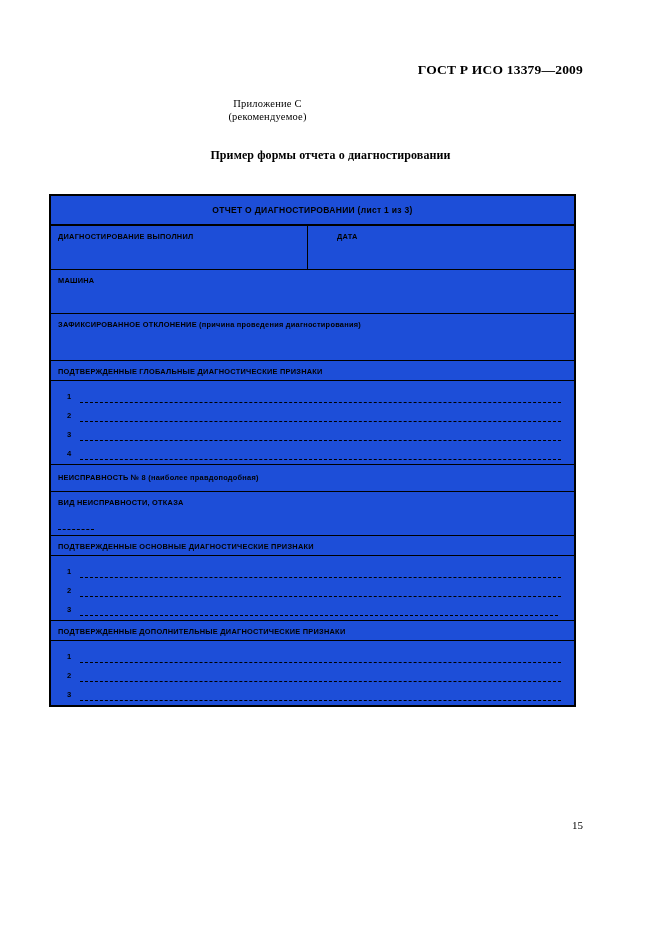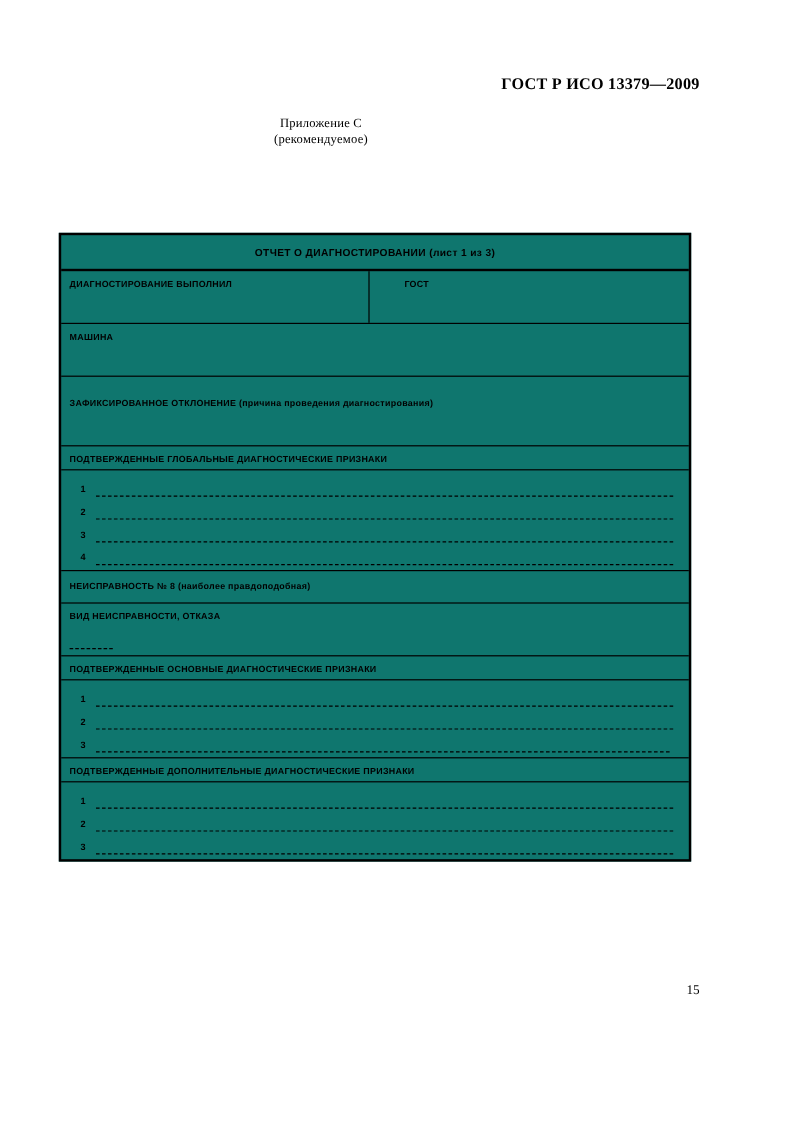--- a/index.html
+++ b/index.html
@@ -58,21 +58,21 @@
   }
 
   
   .form {
     position: absolute;
     left: 49px;
     top: 194px;
     width: 527px;
     border: 2.5px solid #000;
     box-sizing: border-box;
-    background: #0f766e;
+    background: #1d4ed8;
   }
   .row {
     border-bottom: 1.6px solid #000;
     box-sizing: border-box;
     position: relative;
   }
   .row:last-child { border-bottom: none; }
 
   .band-title {
     height: 28px;
@@ -110,21 +110,21 @@
     line-height: 10px;
   }
 
   .single {
     padding: 6px 7px 0 7px;
     box-sizing: border-box;
   }
 
   .h-pair { height: 44px; }
   .h-machine { height: 44px; }
-  .h-dev { height: 47px; margin-top: 11px; }
+  .h-dev { height: 47px; }
   .h-hdr { height: 20px; }
   .h-fault { height: 27px; }
   .h-node { height: 44px; }
 
   .list {
     padding: 3px 7px 4px 7px;
   }
   .list-item {
     display: flex;
     align-items: flex-end;
@@ -166,32 +166,33 @@
 
 <div class="page">
 
   <div class="std-header">ГОСТ Р ИСО 13379—2009</div>
 
   <div class="annex-block">
     <div>Приложение С</div>
     <div>(рекомендуемое)</div>
   </div>
 
+  <div class="form-title">Пример формы отчета о диагностировании</div>
 
   <div class="form">
 
     <div class="band-title">ОТЧЕТ О ДИАГНОСТИРОВАНИИ (лист 1 из 3)</div>
 
     <div class="row h-pair">
       <div class="split" style="height:100%;">
         <div class="cell left">
           <div class="caption">ДИАГНОСТИРОВАНИЕ ВЫПОЛНИЛ</div>
         </div>
         <div class="cell right">
-          <div class="caption">ГОСТ</div>
+          <div class="caption">ДАТА</div>
         </div>
       </div>
     </div>
 
     <div class="row h-machine single">
       <div class="caption">МАШИНА</div>
     </div>
 
     <div class="row h-dev single">
       <div class="caption">ЗАФИКСИРОВАННОЕ ОТКЛОНЕНИЕ (причина проведения диагностирования)</div>

